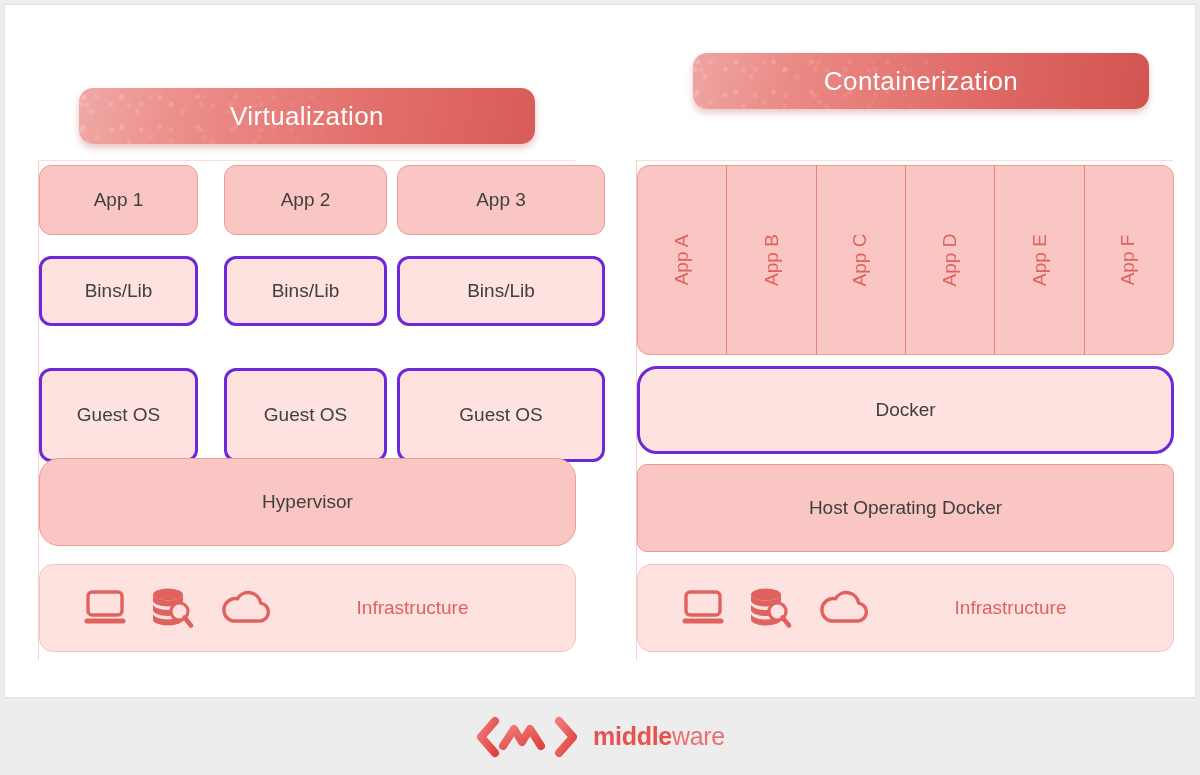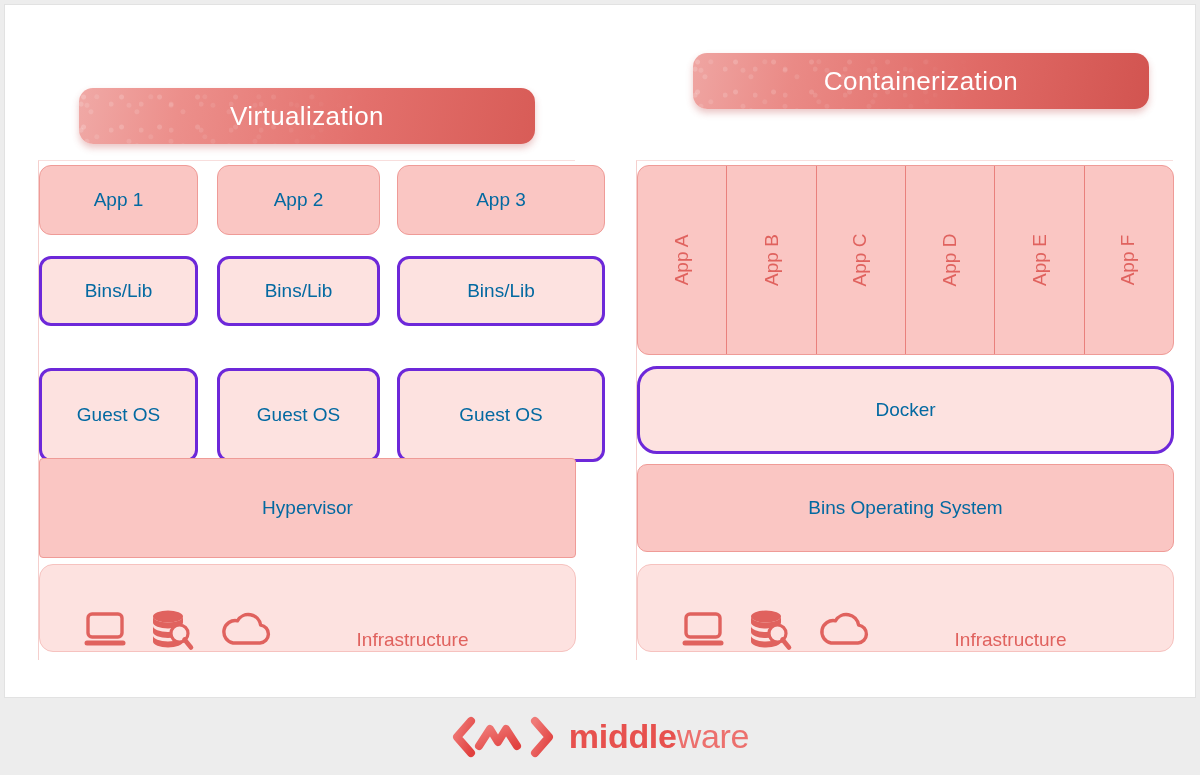--- a/index.html
+++ b/index.html
@@ -68,27 +68,27 @@
            border-left:1px solid #f5cfcd;border-top:1px solid #f8dedd;}
   .panel-r{left:631px;top:155px;width:537px;height:500px;
            border-left:1px solid #f5cfcd;border-top:1px solid #f8dedd;}
 
   
   .box{
     box-sizing:border-box;
     border-radius:12px;
     display:flex;align-items:center;justify-content:center;
     font-size:19px;
-    color:#0369a1;
+    color:#404040;
     position:absolute;
   }
   .tone-mid{background:#fac6c3;border:1px solid #ef9b97;}
   .tone-light{background:#fde2e0;border:3px solid #6d28d9;}
   .l-c1{left:0;width:159px;}
-  .l-c2{left:178px;width:163px;}
+  .l-c2{left:185px;width:163px;}
   .l-c3{left:358px;width:208px;}
 
   .rowA{position:absolute;left:0;top:4px;width:537px;height:70px;}
   .rowB{position:absolute;left:0;top:95px;width:537px;height:70px;}
   .rowC{position:absolute;left:0;top:186px;width:537px;height:94px;}
   .rowD{position:absolute;left:0;top:297px;width:537px;height:88px;}
   .rowE{position:absolute;left:0;top:403px;width:537px;height:88px;}
 
   .rowB .box,.rowA .box{height:70px;top:0;}
   .rowC .box{height:94px;top:0;margin-top:21px;}
@@ -114,38 +114,38 @@
   }
   .r-docker{position:absolute;left:0;top:205px;width:537px;height:88px;}
   .r-host{position:absolute;left:0;top:303px;width:537px;height:88px;}
   .r-infra{position:absolute;left:0;top:403px;width:537px;height:88px;}
 
   
   .infra{
     background:#fde2e0;border:1px solid #f6c2bf;border-radius:14px;
     box-sizing:border-box;position:absolute;left:0;top:0;
     width:537px;height:88px;
-    display:flex;align-items:flex-end;
+    display:flex;align-items:center;
   }
   .infra .icons{display:flex;align-items:center;gap:22px;margin-left:42px;}
   .infra .label{
     flex:1;text-align:center;font-size:19px;color:#e0625e;
     margin-right:26px;
   }
   .ico{display:block;}
 
   
   .footer{
     position:absolute;left:0;top:698px;width:1200px;height:77px;
     background:#ededed;
     display:flex;align-items:center;justify-content:center;
     gap:14px;
   }
   .logo-mark{display:block;}
-  .logo-text{font-size:34px;letter-spacing:-.3px;}
+  .logo-text{font-size:25px;letter-spacing:-.3px;}
   .logo-text .a{color:#e7514e;font-weight:bold;}
   .logo-text .b{color:#ec706d;font-weight:normal;}
 </style>
 </head>
 <body>
 
 <div id="root">
   <div class="card">
 
     <div class="banner banner-l">
@@ -172,21 +172,21 @@
         <div class="box tone-light l-c3">Bins/Lib</div>
       </div>
 
       <div class="rowC">
         <div class="box tone-light l-c1">Guest OS</div>
         <div class="box tone-light l-c2">Guest OS</div>
         <div class="box tone-light l-c3">Guest OS</div>
       </div>
 
       <div class="rowD">
-        <div class="box tone-mid wide" style="height:100px;border-radius:4px;">Hypervisor</div>
+        <div class="box tone-mid wide" style="height:88px;border-radius:20px;">Hypervisor</div>
       </div>
 
       <div class="rowE">
         <div class="infra">
           <div class="icons">
 
             <span>
               <svg class="ico" width="46" height="40" viewBox="0 0 46 40">
                 <rect x="6" y="4" width="34" height="23" rx="4" ry="4" fill="none" stroke="#e0625e" stroke-width="3.4"></rect>
                 <rect x="2.5" y="30.5" width="41" height="5" rx="2.5" fill="#e0625e"></rect>
@@ -237,21 +237,21 @@
         <div class="r-app">
           <span>App F</span>
         </div>
       </div>
 
       <div class="r-docker">
         <div class="box tone-light wide" style="height:88px;border-radius:20px;">Docker</div>
       </div>
 
       <div class="r-host">
-        <div class="box tone-mid wide" style="height:88px;border-radius:10px;">Bins Operating System</div>
+        <div class="box tone-mid wide" style="height:88px;border-radius:10px;">Host Operating Docker</div>
       </div>
 
       <div class="r-infra">
         <div class="infra">
           <div class="icons">
             <span>
               <svg class="ico" width="46" height="40" viewBox="0 0 46 40">
                 <rect x="6" y="4" width="34" height="23" rx="4" ry="4" fill="none" stroke="#e0625e" stroke-width="3.4"></rect>
                 <rect x="2.5" y="30.5" width="41" height="5" rx="2.5" fill="#e0625e"></rect>
               </svg>

